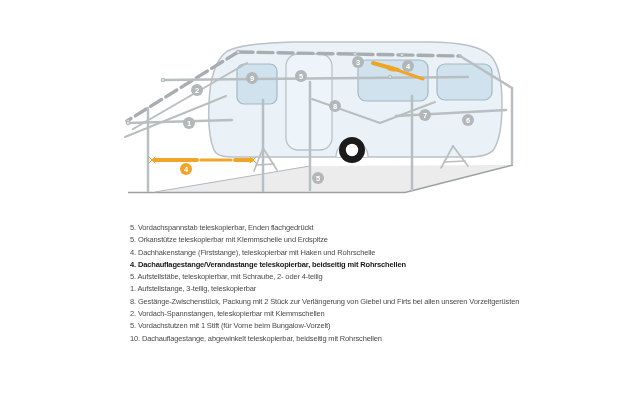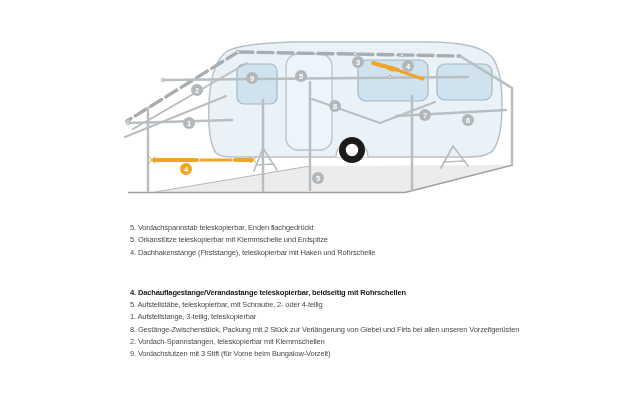--- a/index.html
+++ b/index.html
@@ -11,21 +11,21 @@
   .marker-label{
     fill:#ffffff;font-size:7.5px;font-weight:bold;
     text-anchor:middle;dominant-baseline:central;
     font-family:"Liberation Sans","DejaVu Sans",sans-serif;
   }
   #parts-list{
     position:absolute;left:130px;top:222px;width:470px;
     font-size:7.5px;letter-spacing:-0.15px;color:#4b4b4b;
   }
   .parts-item{line-height:12.3px;white-space:nowrap;}
-  .parts-item.bold{font-weight:bold;color:#161616;margin-top:28px;}
+  .parts-item.bold{font-weight:bold;color:#161616;}
 </style>
 </head>
 <body>
 
 <div id="stage">
 
   <svg id="diagram" width="640" height="212" viewBox="0 0 640 212">
 
     <g>
       <polygon points="155,192 405,192 512,165 308,166" fill="#ececec"></polygon>
@@ -148,16 +148,17 @@
 
   <div id="parts-list">
       <div class="parts-item">5. Vordachspannstab teleskopierbar, Enden flachgedrückt</div>
       <div class="parts-item">5. Orkanstütze teleskopierbar mit Klemmschelle und Erdspitze</div>
       <div class="parts-item">4. Dachhakenstange (Firststange), teleskopierbar mit Haken und Rohrschelle</div>
       <div class="parts-item bold">4. Dachauflagestange/Verandastange teleskopierbar, beidseitig mit Rohrschellen</div>
       <div class="parts-item">5. Aufstellstäbe, teleskopierbar, mit Schraube, 2- oder 4-teilig</div>
       <div class="parts-item">1. Aufstellstange, 3-teilig, teleskopierbar</div>
       <div class="parts-item">8. Gestänge-Zwischenstück,  Packung mit 2 Stück zur Verlängerung von Giebel und Firts bei allen unseren Vorzeltgerüsten</div>
       <div class="parts-item">2. Vordach-Spannstangen, teleskopierbar mit Klemmschellen</div>
-      <div class="parts-item">9. Vordachstutzen mit 3 Stift (für Vorne beim Bungalow-Vorzelt)</div>
+      <div class="parts-item">5. Vordachstutzen mit 1 Stift (für Vorne beim Bungalow-Vorzelt)</div>
+      <div class="parts-item">10. Dachauflagestange, abgewinkelt teleskopierbar, beidseitig mit Rohrschellen</div>
     </div>
 
 </div>
 
 </body></html>

